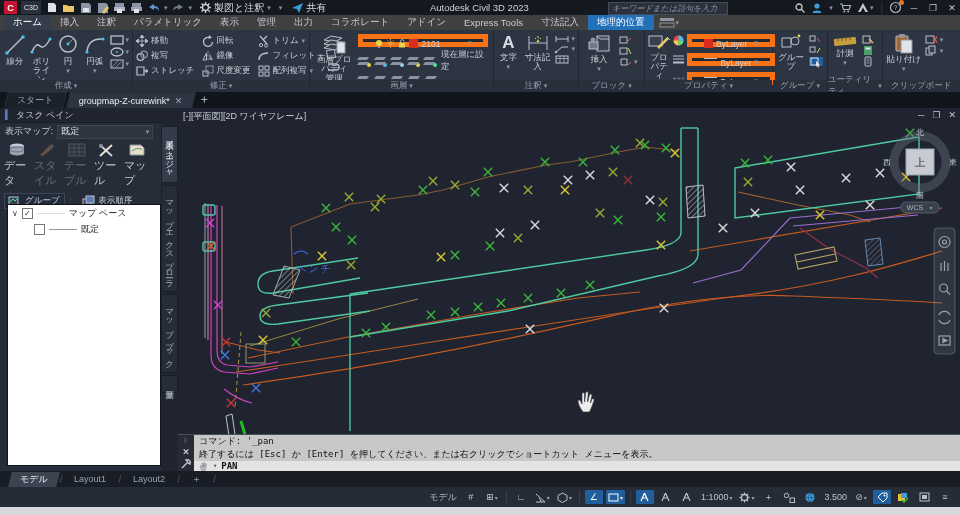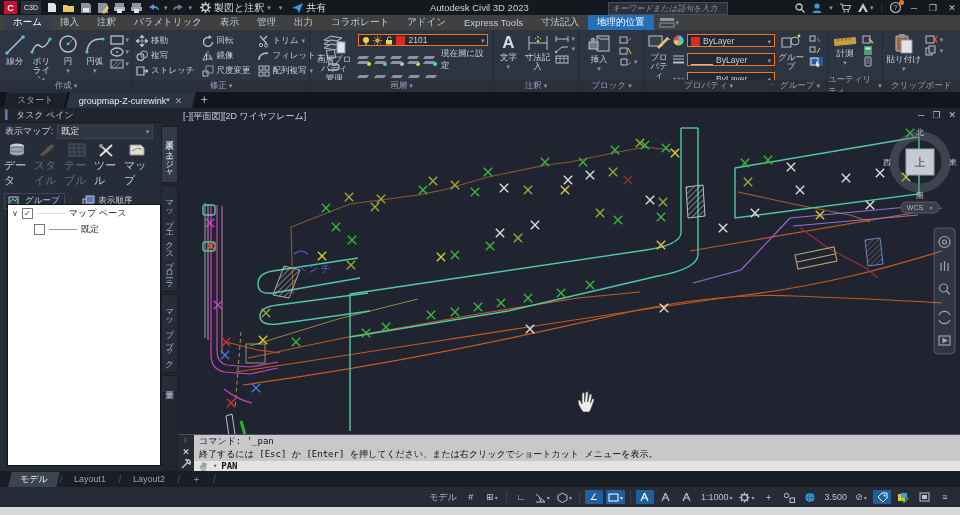--- a/index.html
+++ b/index.html
@@ -28,21 +28,21 @@
   
   #ribbon{position:absolute;left:0;top:30px;width:960px;height:62px;background:#2e3542;display:flex;}
   .panel{position:relative;border-right:1px solid #222834;box-sizing:border-box;padding:2px 3px 13px 3px;display:flex;gap:3px;}
   .plabel{position:absolute;left:0;right:0;bottom:0;height:12px;background:#29303c;color:#9aa3b2;font-size:8.5px;display:flex;align-items:center;justify-content:center;gap:2px;}
   .bb{display:flex;flex-direction:column;align-items:center;justify-content:flex-start;width:37px;font-size:8.5px;color:#ccd2dc;text-align:center;line-height:1.05;gap:1px;padding-top:2px;}
   .bb svg{flex:none}
   .sgrid{display:grid;grid-template-columns:auto auto auto;column-gap:7px;row-gap:3px;align-content:start;padding-top:3px;}
   .sb{display:flex;align-items:center;gap:3px;font-size:8.5px;color:#ccd2dc;white-space:nowrap;}
   .icol{display:flex;flex-direction:column;gap:2px;padding-top:3px;align-items:flex-start;}
   .icol .sb{gap:2px}
-  .drop{background:#232933;border:1px solid #f97316;height:13px;display:flex;align-items:flex-end;gap:3px;padding:0 3px;font-size:8.5px;color:#ccd2dc;box-sizing:border-box;}
+  .drop{background:#232933;border:5px solid #f97316;height:13px;display:flex;align-items:flex-start;gap:3px;padding:0 12px;font-size:8.5px;color:#ccd2dc;box-sizing:border-box;}
   .sw-red{width:9px;height:9px;background:#d92b1f;}
   .pg{position:relative;width:12px;height:10px;display:inline-block;}
   .pg:before,.pg:after{content:"";position:absolute;left:0;width:10px;height:3px;background:#8a93a2;transform:skewX(-35deg);}
   .pg:before{top:1px}.pg:after{top:6px}
   .lyr-dot{position:absolute;right:-1px;bottom:-1px;width:4px;height:4px;border-radius:50%;}
   
   #filetabs{position:absolute;left:0;top:92px;width:960px;height:16px;background:#11151c;display:flex;align-items:flex-end;padding-left:6px;box-sizing:border-box;}
   .ftab{height:15px;display:flex;align-items:center;gap:5px;padding:0 10px;color:#9aa3b2;font-size:9px;transform:skewX(-14deg);background:#1b212b;margin-right:3px;border:1px solid #272e3a;border-bottom:none;}
   .ftab>span{transform:skewX(14deg);display:flex;align-items:center;gap:5px;}
   .ftab.active{background:#2e3542;color:#e8ecf2;}

